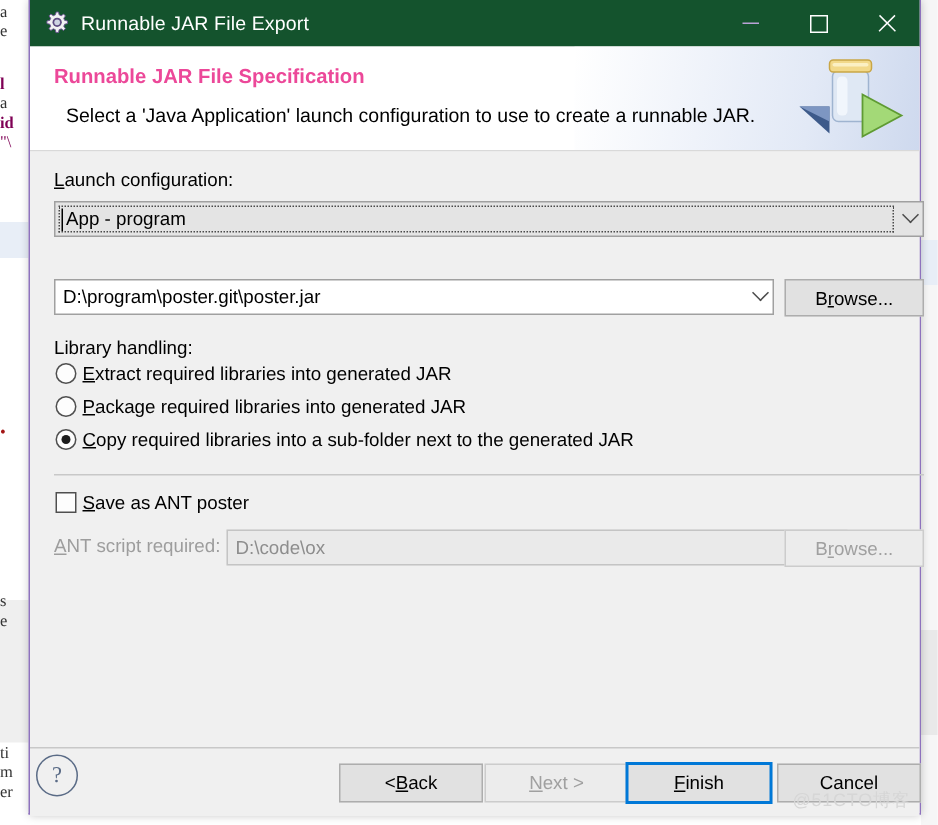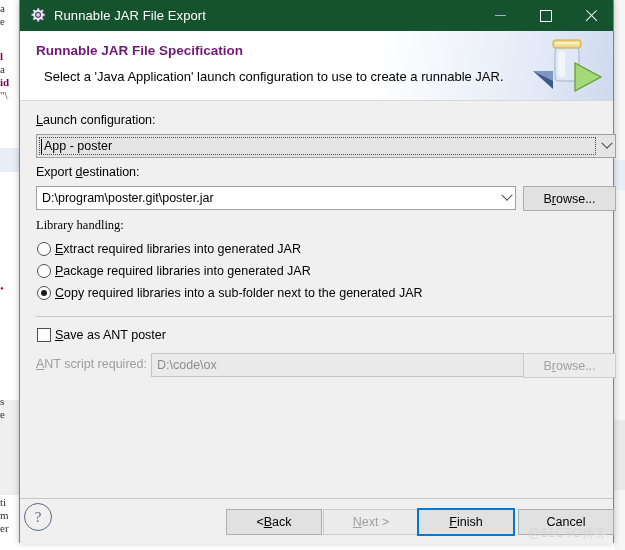--- a/index.html
+++ b/index.html
@@ -108,21 +108,21 @@
     position: absolute;
     right: 0; top: 0;
     width: 230px; height: 69px;
     background: linear-gradient(100deg, rgba(255,255,255,1) 0%, rgba(226,233,246,1) 68%, rgba(206,217,238,1) 100%);
   }
   #header-title {
     position: absolute;
     left: 16px; top: 12px;
     font-size: 13.5px;
     font-weight: bold;
-    color: #701a75;
+    color: #ec4899;
   }
   #header-desc {
     position: absolute;
     left: 24px; top: 38px;
     font-size: 13px;
     color: #000000;
   }
   #header-art {
     position: absolute;
     right: 8px; top: 4px;
@@ -353,43 +353,42 @@
       </svg>
     </div>
   </div>
 
   <div id="content">
 
     <div class="field-label" style="left:16px; top:12px;"><span class="mn">L</span><span>aunch configuration:</span></div>
 
     <div class="combo gray" style="left:16px; top:33px; width:580px;">
       <span class="caret"></span>
-      <span class="combo-value" style="padding-left:7px;">App - poster</span>
+      <span class="combo-value" style="padding-left:7px;">App - program</span>
       <span class="focus-dots"></span>
       <span class="combo-arrow">
           <span class="chev"></span>
         </span>
     </div>
 
-    <div class="field-label" style="left:16px; top:64px;"><span>Export </span><span class="mn">d</span><span>estination:</span></div>
 
     <div class="combo" style="left:16px; top:85px; width:480px;">
       <span class="combo-value">D:\program\poster.git\poster.jar</span>
       <span class="combo-arrow">
           <span class="chev"></span>
         </span>
     </div>
 
     <div class="btn" style="left:503px; top:85px; width:93px; height:25px;">
       <span>B</span>
         <span class="mn">r</span>
         <span>owse...</span>
     </div>
 
-    <div class="field-label" style="left:16px; top:117px;font-family:Liberation Serif, serif;">Library handling:</div>
+    <div class="field-label" style="left:16px; top:124px;">Library handling:</div>
 
     <div class="radio-row" style="left:17px; top:141px;">
       <span class="radio-mark"></span>
       <span></span>
         <span class="mn">E</span>
         <span>xtract required libraries into generated JAR</span>
     </div>
 
     <div class="radio-row" style="left:17px; top:163px;">
       <span class="radio-mark"></span>

